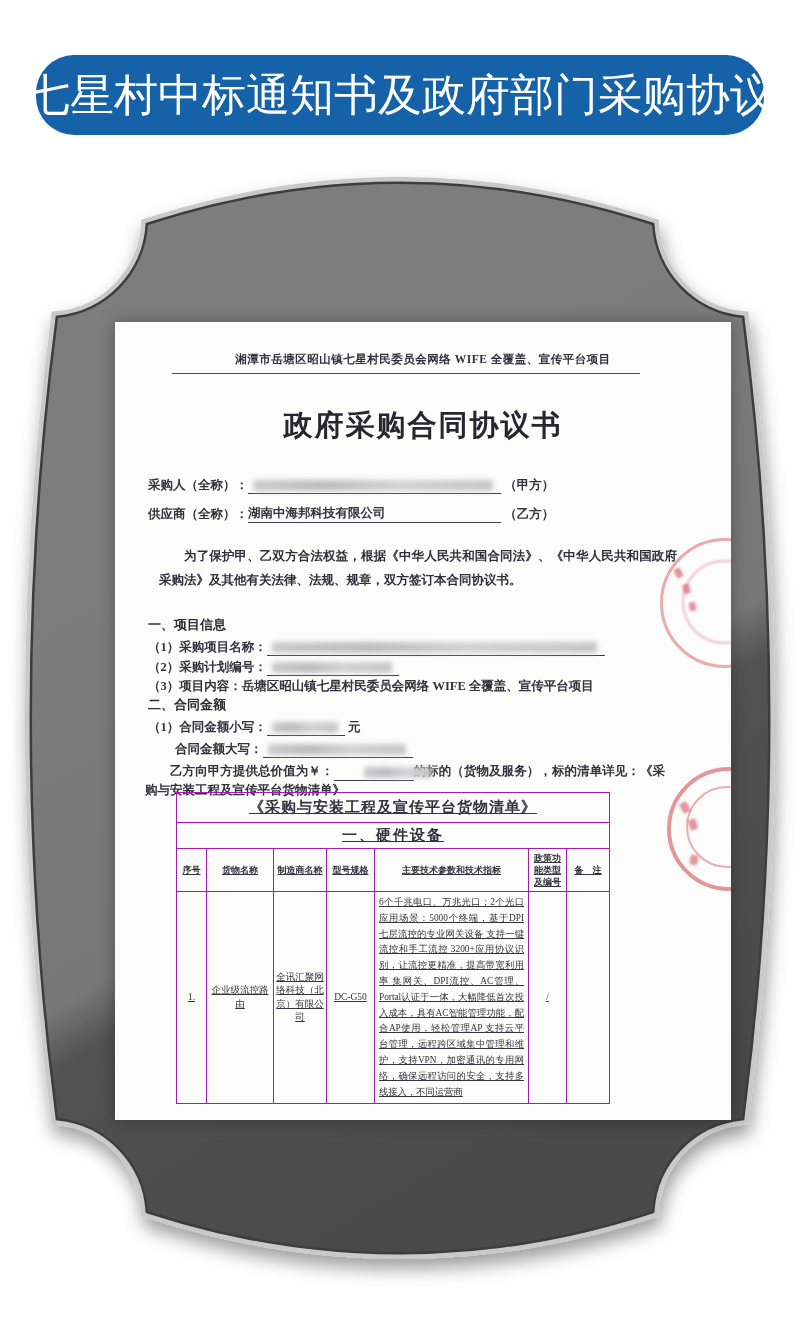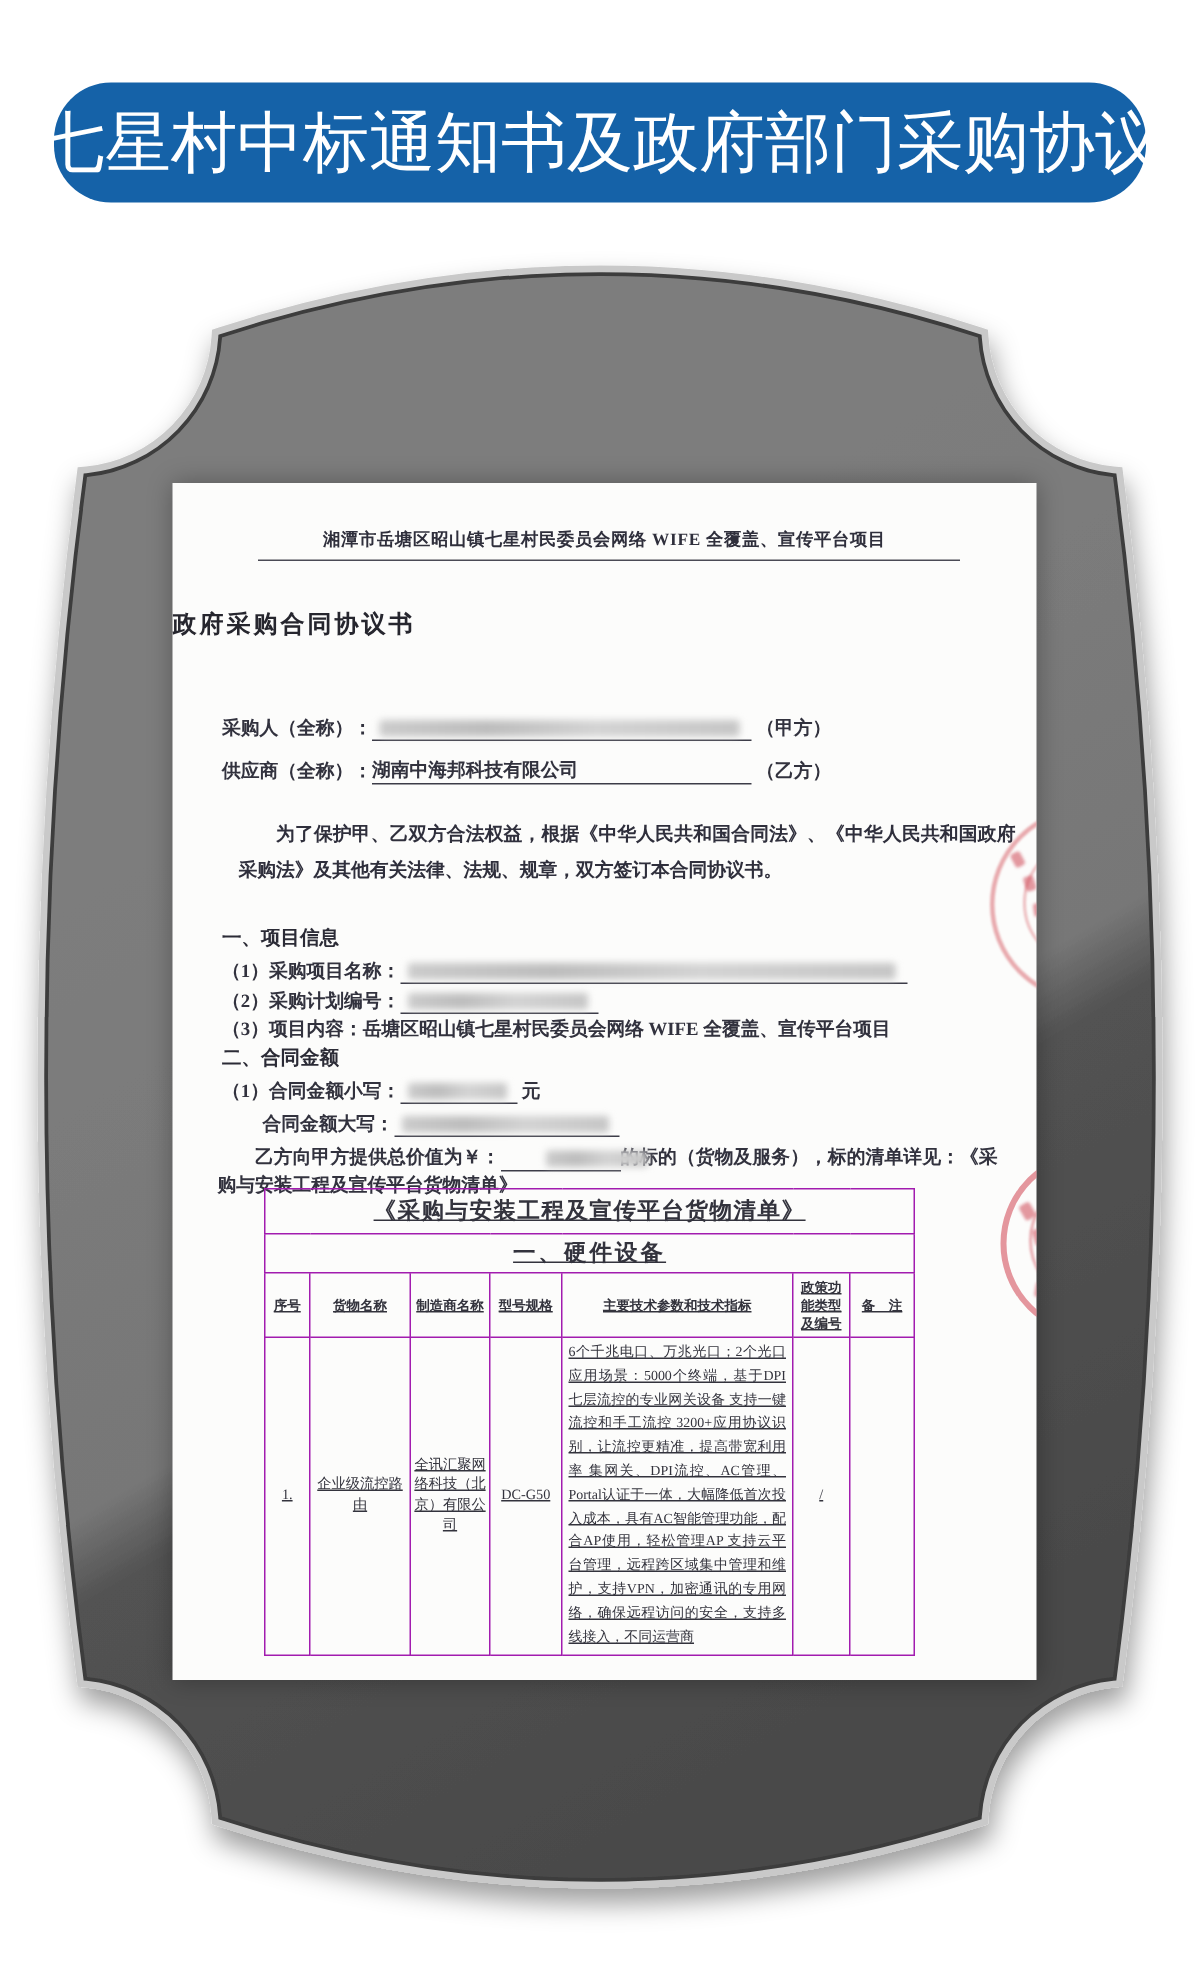--- a/index.html
+++ b/index.html
@@ -18,32 +18,33 @@
     white-space:nowrap;
   }
   
   .frame-svg{position:absolute;left:0;top:0;width:800px;height:1322px;}
   
   .doc{
     position:absolute;left:115px;top:322px;width:576px;height:798px;
     background:#fcfcfb;box-shadow:0 0 16px rgba(0,0,0,0.30);
     overflow:hidden;color:#32323e;
     font-family:"Liberation Serif","DejaVu Serif",serif;
+    padding-left:40px;
   }
   .doc .abs{position:absolute;}
   .doc-header{
     left:0;top:30px;width:100%;text-align:center;
     font-size:11.5px;font-weight:bold;letter-spacing:0.5px;color:#2f2f3c;
   }
   .doc-header-rule{
     left:57px;top:51px;width:468px;border-bottom:1.5px solid #4a4a55;height:0;
   }
   .doc-title{
-    left:0;top:84px;width:100%;
-    font-size:16px;font-weight:bold;letter-spacing:2px;color:#26262e;
+    left:0;top:84px;width:100%;text-align:center;
+    font-size:29px;font-weight:bold;letter-spacing:2px;color:#26262e;
   }
   .line{font-size:12.5px;font-weight:600;white-space:nowrap;}
   .party-a{left:33px;top:155px;}
   .party-b{left:33px;top:184px;}
   .blank{display:inline-block;border-bottom:1px solid #3c3c48;vertical-align:bottom;line-height:15px;height:16px;}
   .redact{
     display:inline-block;height:11px;border-radius:2px;vertical-align:middle;
     background:linear-gradient(90deg,#cbcbcb,#bdbdbd 30%,#d3d3d3 60%,#c6c6c6);
     filter:blur(2.5px);
   }

